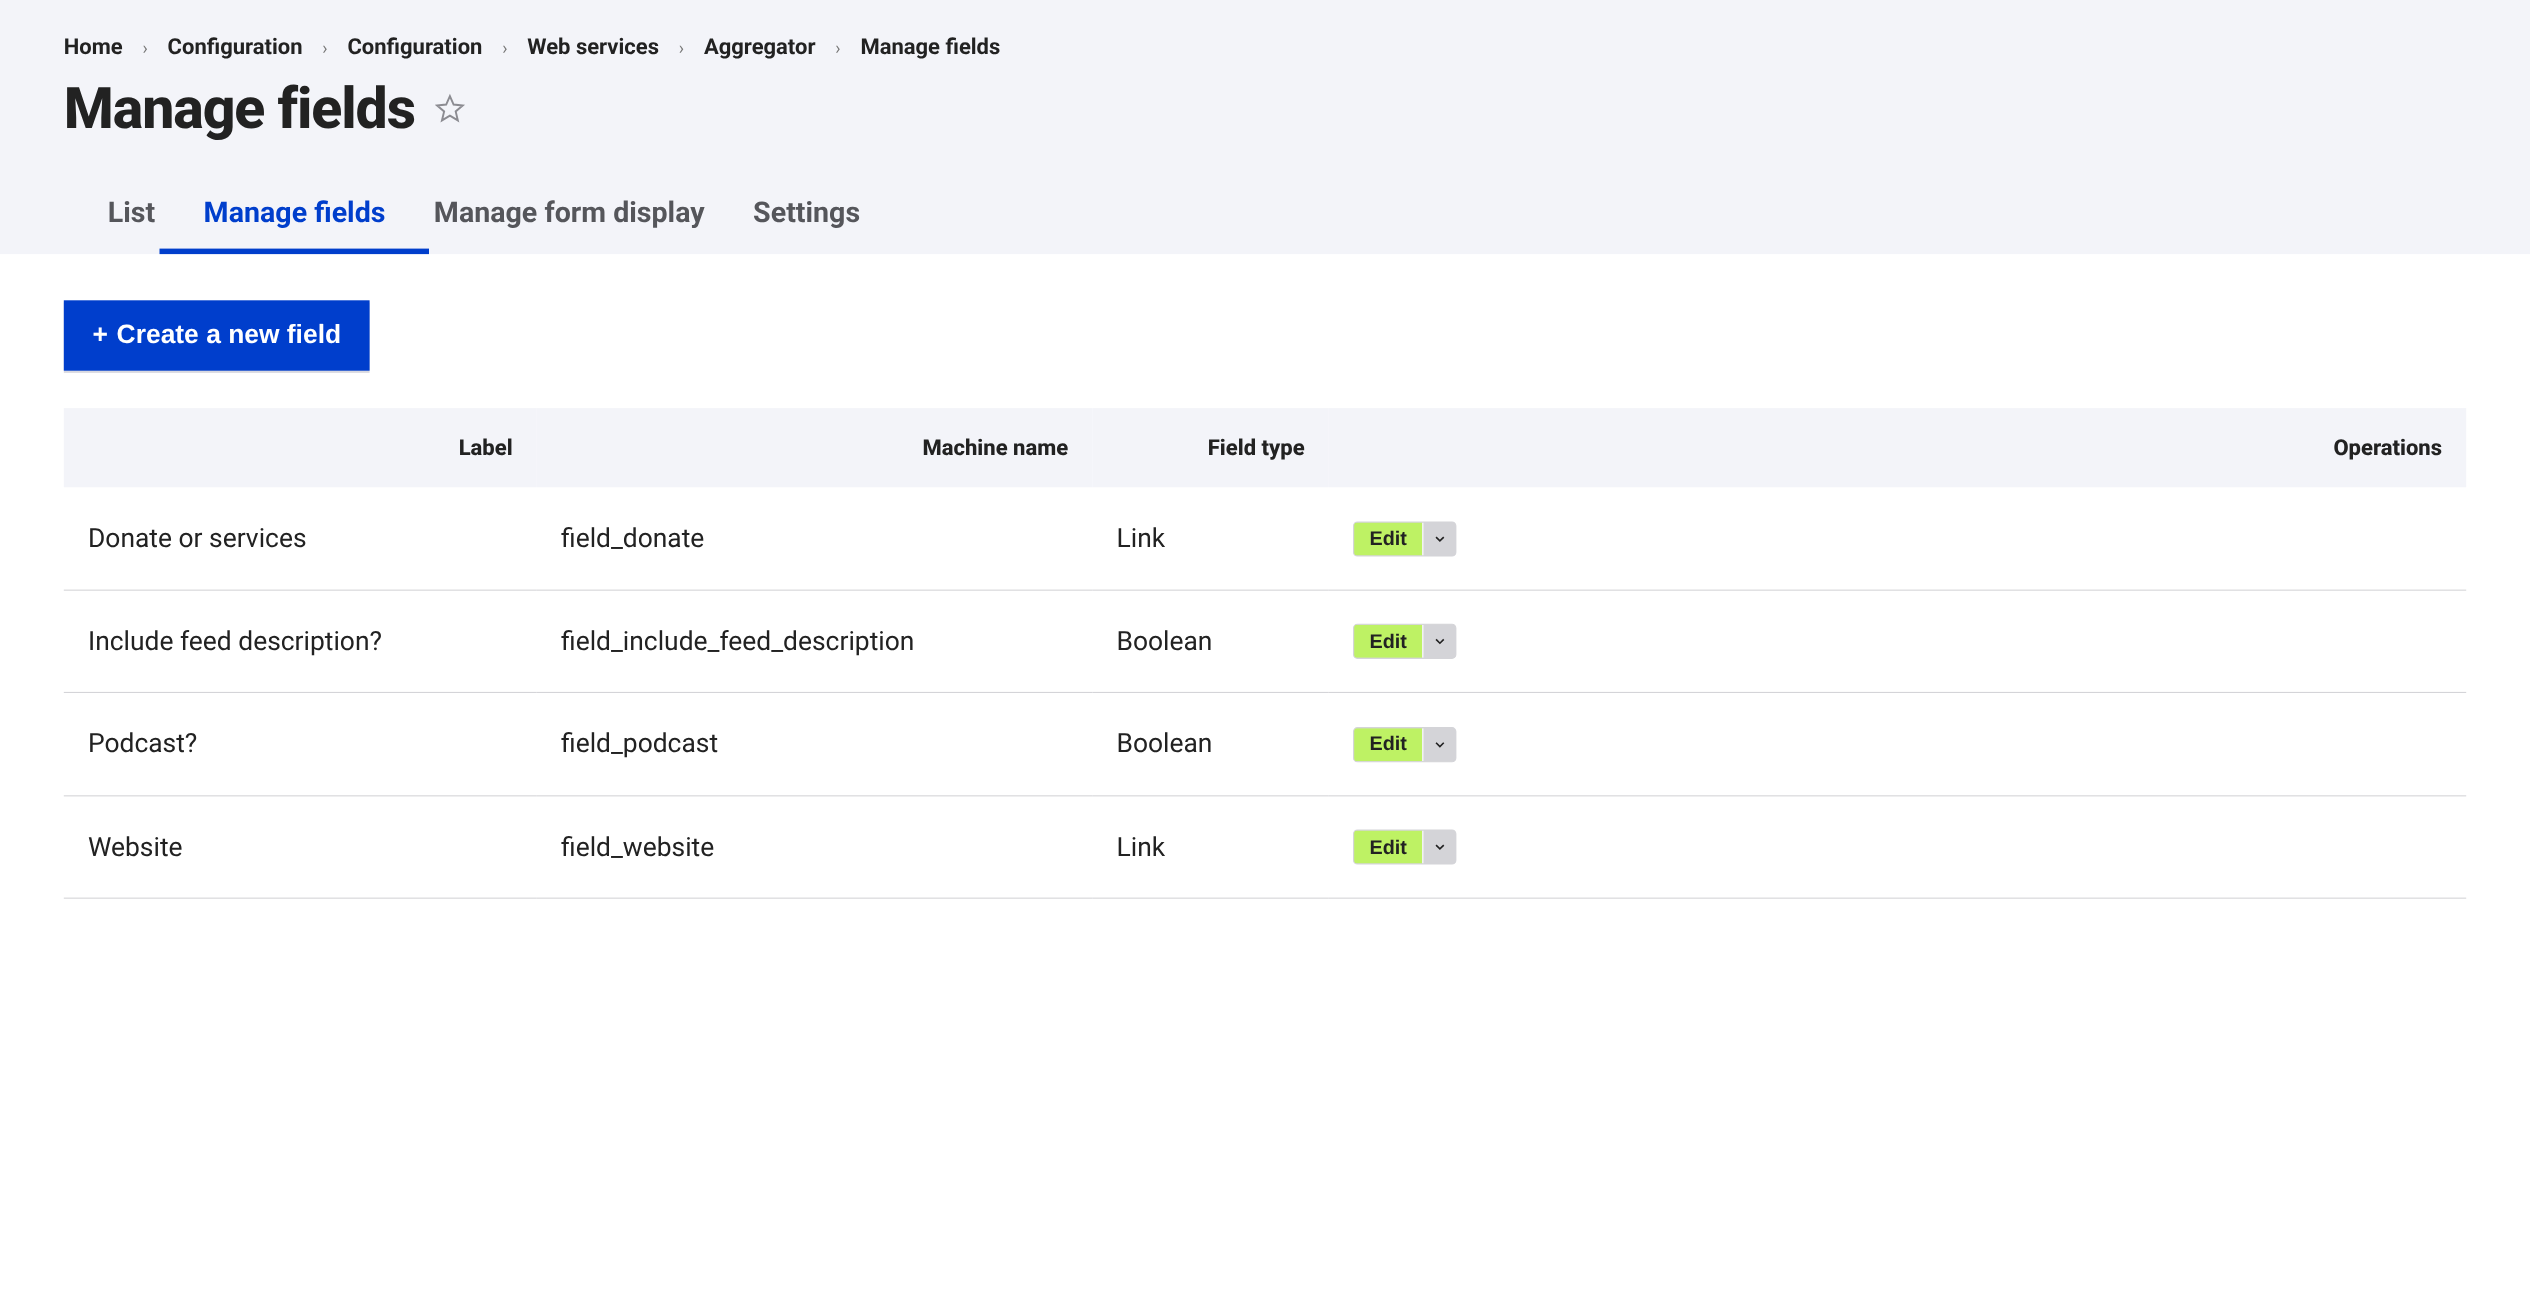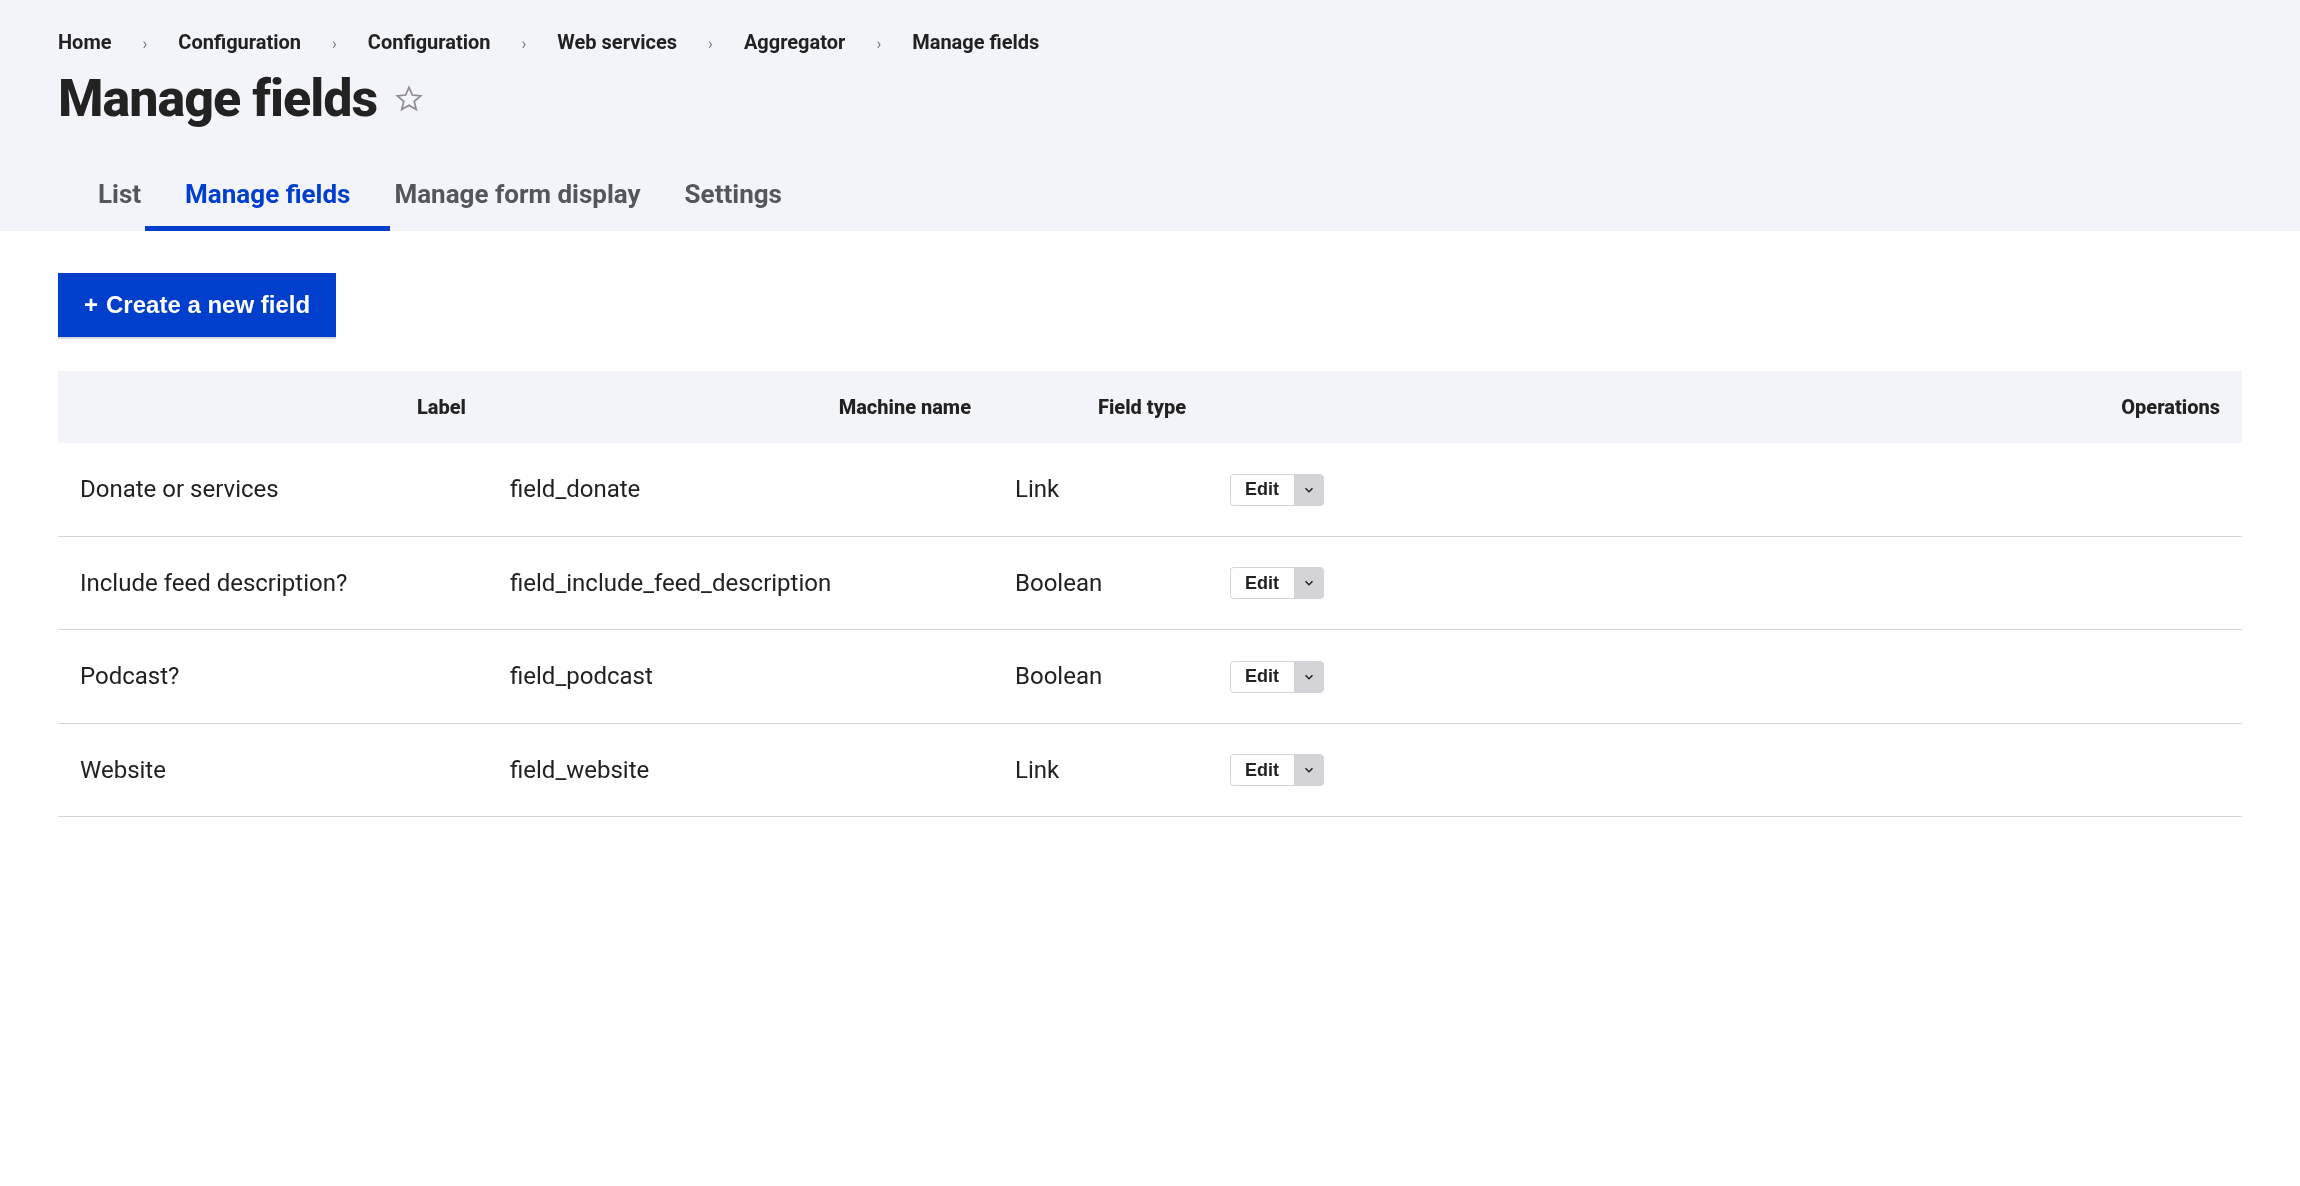--- a/index.html
+++ b/index.html
@@ -11,21 +11,21 @@
     }
 
     .breadcrumb {
       font-size: 20px;
       font-weight: 700;
       color: #222;
       padding-bottom: 14px;
       display: flex;
       flex-wrap: wrap;
       align-items: center;
-      gap: 31px;
+      gap: 18px;
       text-align: center;
     }
     .breadcrumb a { text-decoration: none; color: #222; }
     .breadcrumb .sep { color: #777; font-weight: 400; font-size: 16px; position: relative; top: 1px; }
 
     .page-title-row {
       display: flex;
       align-items: center;
       gap: 18px;
     }
@@ -111,21 +111,21 @@
 
     .dropbutton {
       display: inline-flex;
       border: 1px solid #d4d4d8;
       border-radius: 4px;
       overflow: hidden;
       background: #d4d4d8;
       height: 32px;
     }
     .dropbutton .db-main {
-      background: #ffffff;
+      background: #bef264;
       padding: 0 14px;
       font-size: 18px;
       font-weight: 700;
       color: #222;
       border: none;
       cursor: pointer;
       display:flex; align-items:center;
     }
     .dropbutton .db-toggle {
       background: #d4d4d8;

